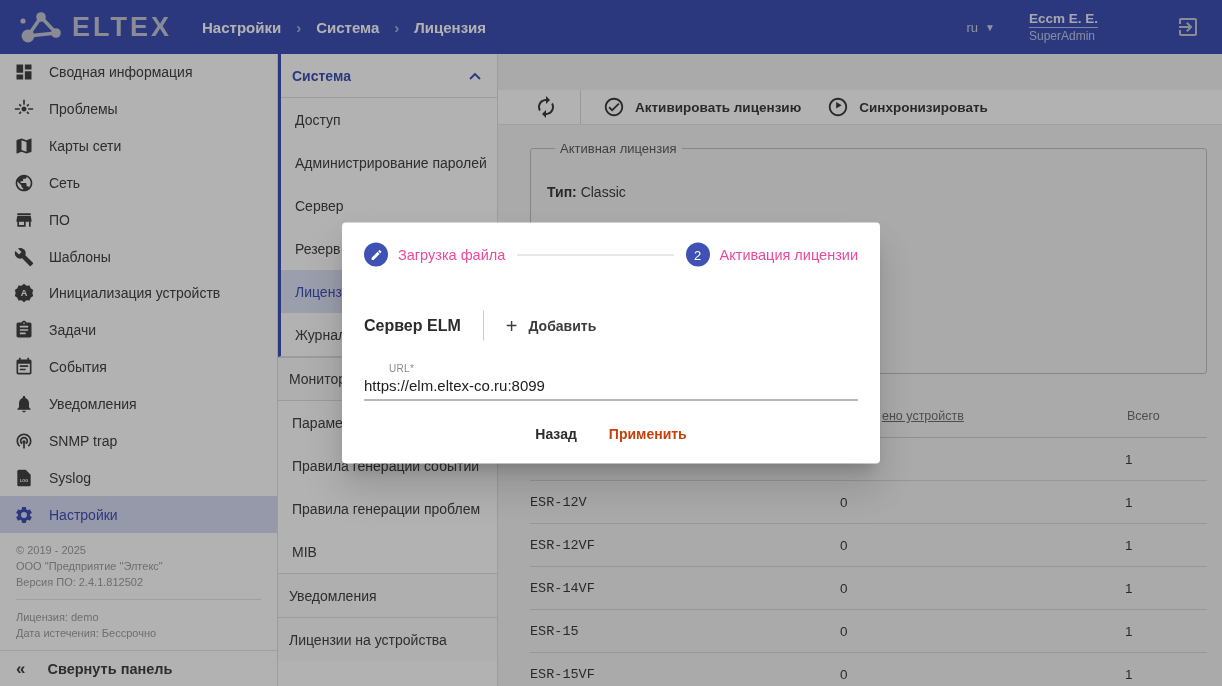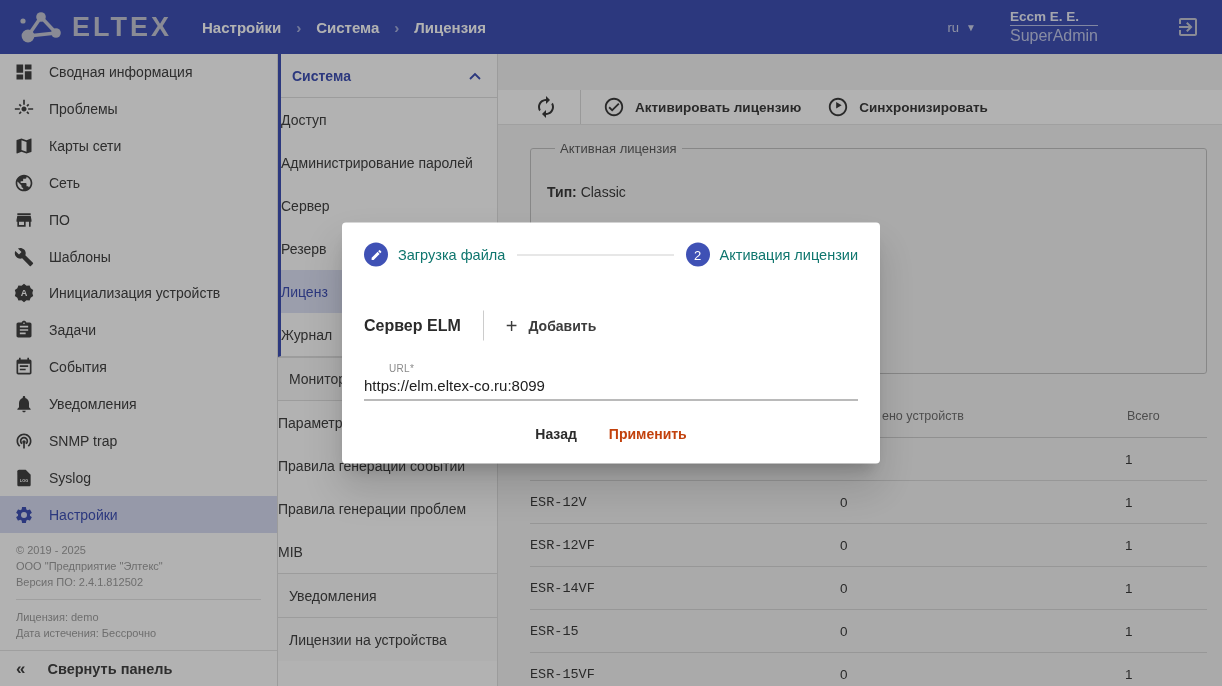--- a/index.html
+++ b/index.html
@@ -17,21 +17,21 @@
   .logo { display:flex; align-items:center; margin-left:18px; }
   .logo-text { color:#c6c8d6; font-size:27px; font-weight:bold; letter-spacing:3px; margin-left:8px; }
   .breadcrumb { display:flex; align-items:center; margin-left:30px; }
   .crumb { color:#fff; font-size:15px; font-weight:bold; }
   .crumb-sep { color:rgba(255,255,255,.55); font-size:15px; margin:0 15px; font-weight:bold; }
   .topbar-right { margin-left:auto; display:flex; align-items:center; }
   .lang { display:flex; align-items:center; color:#cdd1ea; font-size:13px; cursor:pointer; }
   .lang .caret { font-size:10px; margin-left:7px; color:#cdd1ea; }
   .user-block { text-align:left; margin-left:34px; cursor:pointer; }
   .user-name { color:#eceef9; font-size:13.5px; font-weight:bold; border-bottom:1px solid #b9c0e8; padding-bottom:1px; }
-  .user-role { color:#c2c8ea; font-size:16px; margin-top:1px; }
+  .user-role { color:#c2c8ea; font-size:12px; margin-top:1px; }
   .logout { margin-left:78px; margin-right:22px; cursor:pointer; display:flex; }
   
   .app { position:fixed; top:54px; left:0; width:1222px; height:632px; display:flex; }
   
   .sidebar { width:278px; background:#fff; border-right:1px solid #e0e0e0; display:flex; flex-direction:column; }
   .side-item {
     height:38px; display:flex; align-items:center; padding-left:14px; cursor:pointer;
     color:#424242; font-size:14px;
   }
   .side-item .s-icon { width:20px; height:20px; display:flex; }
@@ -47,21 +47,21 @@
   .collapse-row .dbl { font-size:17px; margin-right:22px; color:#424242; }
   
   .submenu { width:220px; background:#fff; border-right:1px solid #e0e0e0; }
   .sys-group { border-left:3px solid #3f51b5; border-bottom:1px solid #e0e0e0; }
   .sub-header {
     height:44px; display:flex; align-items:center; justify-content:space-between;
     padding:0 16px 0 11px; font-size:14px; color:#424242; cursor:pointer;
     border-bottom:1px solid #e0e0e0; background:#fbfbfb;
   }
   .sub-header.primary { color:#3f51b5; font-weight:bold; background:#fff; }
-  .sub-item { height:43px; display:flex; align-items:center; padding-left:0; font-size:14px; color:#424242; cursor:pointer; }
+  .sub-item { height:43px; display:flex; align-items:center; padding-left:14px; font-size:14px; color:#424242; cursor:pointer; }
   .sub-item.active { background:#dfe3f7; color:#3f51b5; }
   .plain-group .sub-header { border-top:1px solid #e0e0e0; border-bottom:none; }
   .plain-group.open .sub-header { border-bottom:1px solid #e0e0e0; }
   
   .main { flex:1; display:flex; flex-direction:column;margin-top:36px; }
   .toolbar { height:57px; background:#fff; border-bottom:1px solid #e5e5e5; display:flex; align-items:center; padding-left:36px; }
   .tool-iconbtn { display:flex; cursor:pointer; }
   .tool-sep { width:1px; height:34px; background:#dcdcdc; margin:0 22px; }
   .tool-btn { display:flex; align-items:center; cursor:pointer; margin-right:26px; }
   .tool-btn .t-label { margin-left:10px; font-size:13.5px; font-weight:bold; color:#3c3c3c; }
@@ -70,36 +70,36 @@
   fieldset.license-box legend { font-size:13px; color:#5c5c5c; padding:0 5px; margin-left:8px; }
   .lic-line { margin-top:26px; font-size:14px; color:#3c3c3c; }
   .lic-line b { font-weight:bold; }
   
   .dev-table { margin-top:20px; }
   .t-header { position:relative; height:44px; border-bottom:1px solid #cfcfcf; }
   .t-header span { position:absolute; top:15px; font-size:12.5px; color:#6f6f6f; }
   .t-row { position:relative; height:43px; border-bottom:1px solid #d9d9d9; }
   .t-row span { position:absolute; top:14px; font-size:13.5px; color:#3c3c3c; }
   .c1 { left:0;font-family:Liberation Mono, monospace; } .c2 { left:310px; } .c3 { left:595px; }
-  .c2h { left:352px; } .c3h { left:597px; }
+  .c2h { left:352px;text-decoration:underline; } .c3h { left:597px; }
   
   .overlay { position:fixed; top:0; left:0; width:1222px; height:686px; background:rgba(0,0,0,.30); z-index:500; }
   .modal {
     position:fixed; left:50%; top:50%; transform:translate(-50%,-50%);
     width:538px; height:241px; background:#fff; border-radius:4px; z-index:600;
     box-shadow:0 11px 15px -7px rgba(0,0,0,.2), 0 24px 38px 3px rgba(0,0,0,.14);
     padding:0 22px;
   }
   .stepper { display:flex; align-items:center; margin-top:20px; }
   .step { display:flex; align-items:center; }
   .step-circle {
     width:24px; height:24px; border-radius:50%; background:#3f51b5; color:#fff;
     display:flex; align-items:center; justify-content:center; font-size:13px;
   }
-  .step-label { margin-left:10px; font-size:14.5px; color:#0f766e; }
+  .step-label { margin-left:10px; font-size:14.5px; color:#ec4899; }
   .step-line { flex:1; height:1px; background:#cfcfcf; margin:0 12px; }
   .server-row { display:flex; align-items:center; margin-top:44px; }
   .server-tab { font-size:16px; font-weight:bold; color:#2b2b2b; cursor:pointer; }
   .v-sep { width:1px; height:30px; background:#ccc; margin:0 22px; }
   .add-btn { display:flex; align-items:center; cursor:pointer; }
   .add-btn .plus { font-size:20px; color:#3c3c3c; font-weight:normal; }
   .add-btn .add-label { margin-left:11px; font-size:14px; font-weight:bold; color:#3c3c3c; }
   .url-field { margin-top:22px; }
   .url-label { font-size:10px; color:#8a8a8a; letter-spacing:.3px;padding-left:25px; }
   .url-input {

